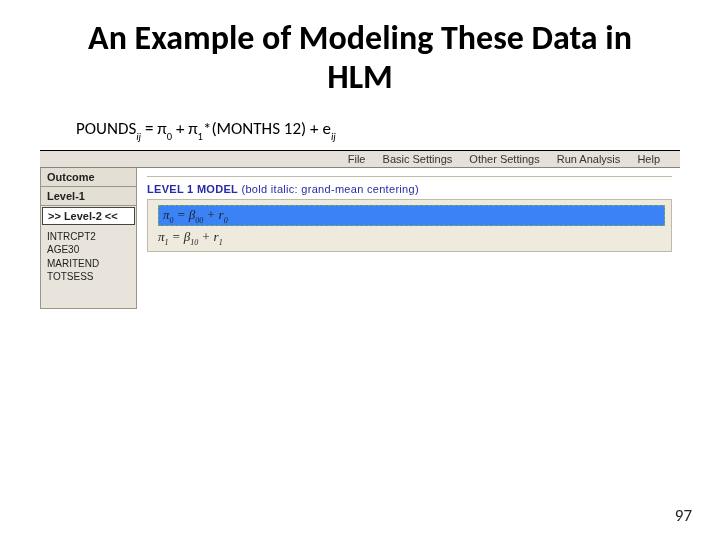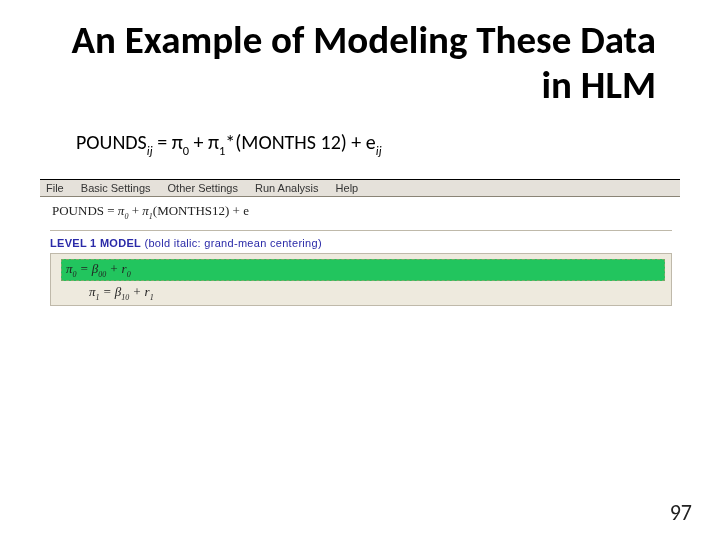--- a/index.html
+++ b/index.html
@@ -1,44 +1,44 @@
 <!DOCTYPE html>
 <html><head>
 <meta charset="utf-8">
 <style>
   * { box-sizing: border-box; margin: 0; padding: 0; }
   html, body { width: 720px; height: 540px; background: #fff; font-family: Calibri, Arial, sans-serif; color: #000; }
   .slide { width: 720px; height: 540px; position: relative; padding: 12px 24px 0 24px; }
-  .title { font-size: 39px; text-align: right; line-height: 1.15; margin: 6px 40px 22px 40px; }
+  .title { font-size: 34px; text-align: center; line-height: 1.15; margin: 6px 40px 22px 40px; }
   .subtitle { font-size: 21px; margin: 0 0 18px 26px; }
-  .equation-row { font-size: 20px; margin: 0 0 22px 52px; }
+  .equation-row { font-size: 17px; margin: 0 0 8px 52px; }
   .sub { font-size: 0.62em; font-style: italic; vertical-align: sub; position: relative; top: 0.12em; }
   .subn { font-size: 0.62em; vertical-align: sub; position: relative; top: 0.12em; }
   .defs { font-size: 19px; margin: 0 0 6px 58px; line-height: 1.28; }
 
   .app { margin: 2px 16px 0 16px; border-top: 1px solid #000; font-family: Tahoma, Arial, sans-serif; }
-  .menubar { background: #e5e1da; border-bottom: 1px solid #8a8476; padding: 2px 6px; font-size: 11px; color: #333; }
+  .menubar { background: #e5e1da; border-bottom: 1px solid #8a8476; padding: 2px 6px; font-size: 11px; color: #333; text-align: right; }
   .menubar span { display: inline-block; margin-right: 14px; }
   .app-body { display: flex; }
   .sidebar { width: 97px; background: #e8e4db; border: 1px solid #9b9588; border-top: none; }
   .side-btn { font-size: 11px; font-weight: bold; padding: 3px 6px; border-bottom: 1px solid #9b9588; background: #e3dfd4; color: #222; }
   .side-btn.sel { background: #fff; border: 1px solid #444; margin: 1px; padding: 2px 5px; box-shadow: inset 0 0 0 1px #fff; }
   .varlist { padding: 4px 6px 24px 6px; font-size: 10px; line-height: 1.35; color: #222; background: #e8e4db; }
   .main { flex: 1; padding: 4px 8px 6px 10px; font-size: 11px; }
   .lvl-head { color: #2a2aa8; letter-spacing: 0.3px; margin-bottom: 4px; }
   .lvl-head b { font-weight: bold; }
   .lvl1-eq { color: #222; font-family: 'Times New Roman', serif; font-size: 13px; margin: 2px 0 10px 2px; }
   .lvl1-eq .pi { font-style: italic; }
   .lvl1-eq .ss { font-size: 0.62em; font-style: italic; vertical-align: sub; }
   .hr { height: 1px; background: #bfb9aa; margin: 4px 0 6px 0; }
   .lvl2-area { border: 1px solid #bfb9aa; background: #eeeade; padding: 4px 6px 2px 10px; margin-top: 4px; }
-  .lvl2-row { font-family: 'Times New Roman', serif; font-size: 13px; font-style: italic; color: #222; padding: 2px 0; margin-left: 28px; }
-  .lvl2-row.sel { background: #22c55e; border: 1px dashed #7a6; padding: 1px 4px; margin: 1px 0; }
+  .lvl2-row { font-family: 'Times New Roman', serif; font-size: 13px; font-style: italic; color: #222; padding: 2px 0; }
+  .lvl2-row.sel { background: #3b82f6; border: 1px dashed #7a6; padding: 1px 4px; margin: 1px 0; }
   .lvl2-row .ss { font-size: 0.62em; vertical-align: sub; }
-  .pagenum { position: absolute; right: 28px; bottom: 14px; font-size: 22px; color: #222; }
+  .pagenum { position: absolute; right: 28px; bottom: 14px; font-size: 17px; color: #222; }
 </style>
 </head>
 <body>
 
 <div class="slide">
 
   <h1 class="title">An Example of Modeling These Data in HLM</h1>
 
 
   <div class="equation-row">
@@ -48,24 +48,32 @@
 
   <div class="app">
     <div class="menubar">
       <span>File</span>
       <span>Basic Settings</span>
       <span>Other Settings</span>
       <span>Run Analysis</span>
       <span>Help</span>
     </div>
     <div class="app-body">
+      <div class="sidebar">
+        <div class="side-btn">Outcome</div>
+        <div class="side-btn">Level-1</div>
+        <div class="side-btn sel">&gt;&gt; Level-2 &lt;&lt;</div>
+        <div class="varlist">
+          <div>INTRCPT2</div>
+          <div>AGE30</div>
+          <div>MARITEND</div>
+          <div>TOTSESS</div>
+        </div>
+      </div>
       <div class="main">
-        <div class="lvl1-eq">
-          <span>POUNDS  =  </span><span class="pi">π</span><span class="ss">0</span><span> + </span><span class="pi">π</span><span class="ss">1</span><span>(MONTHS12) + e</span>
-        </div>
         <div class="hr"></div>
         <div class="lvl-head">
           <b>LEVEL 1 MODEL</b><span> (bold italic: grand-mean centering)</span>
         </div>
         <div class="lvl2-area">
           <div class="lvl2-row sel">
             <span>π</span><span class="ss">0</span><span>  =  β</span><span class="ss">00</span><span> + r</span><span class="ss">0</span>
           </div>
           <div class="lvl2-row">
             <span>π</span><span class="ss">1</span><span>  =  β</span><span class="ss">10</span><span> + r</span><span class="ss">1</span>

